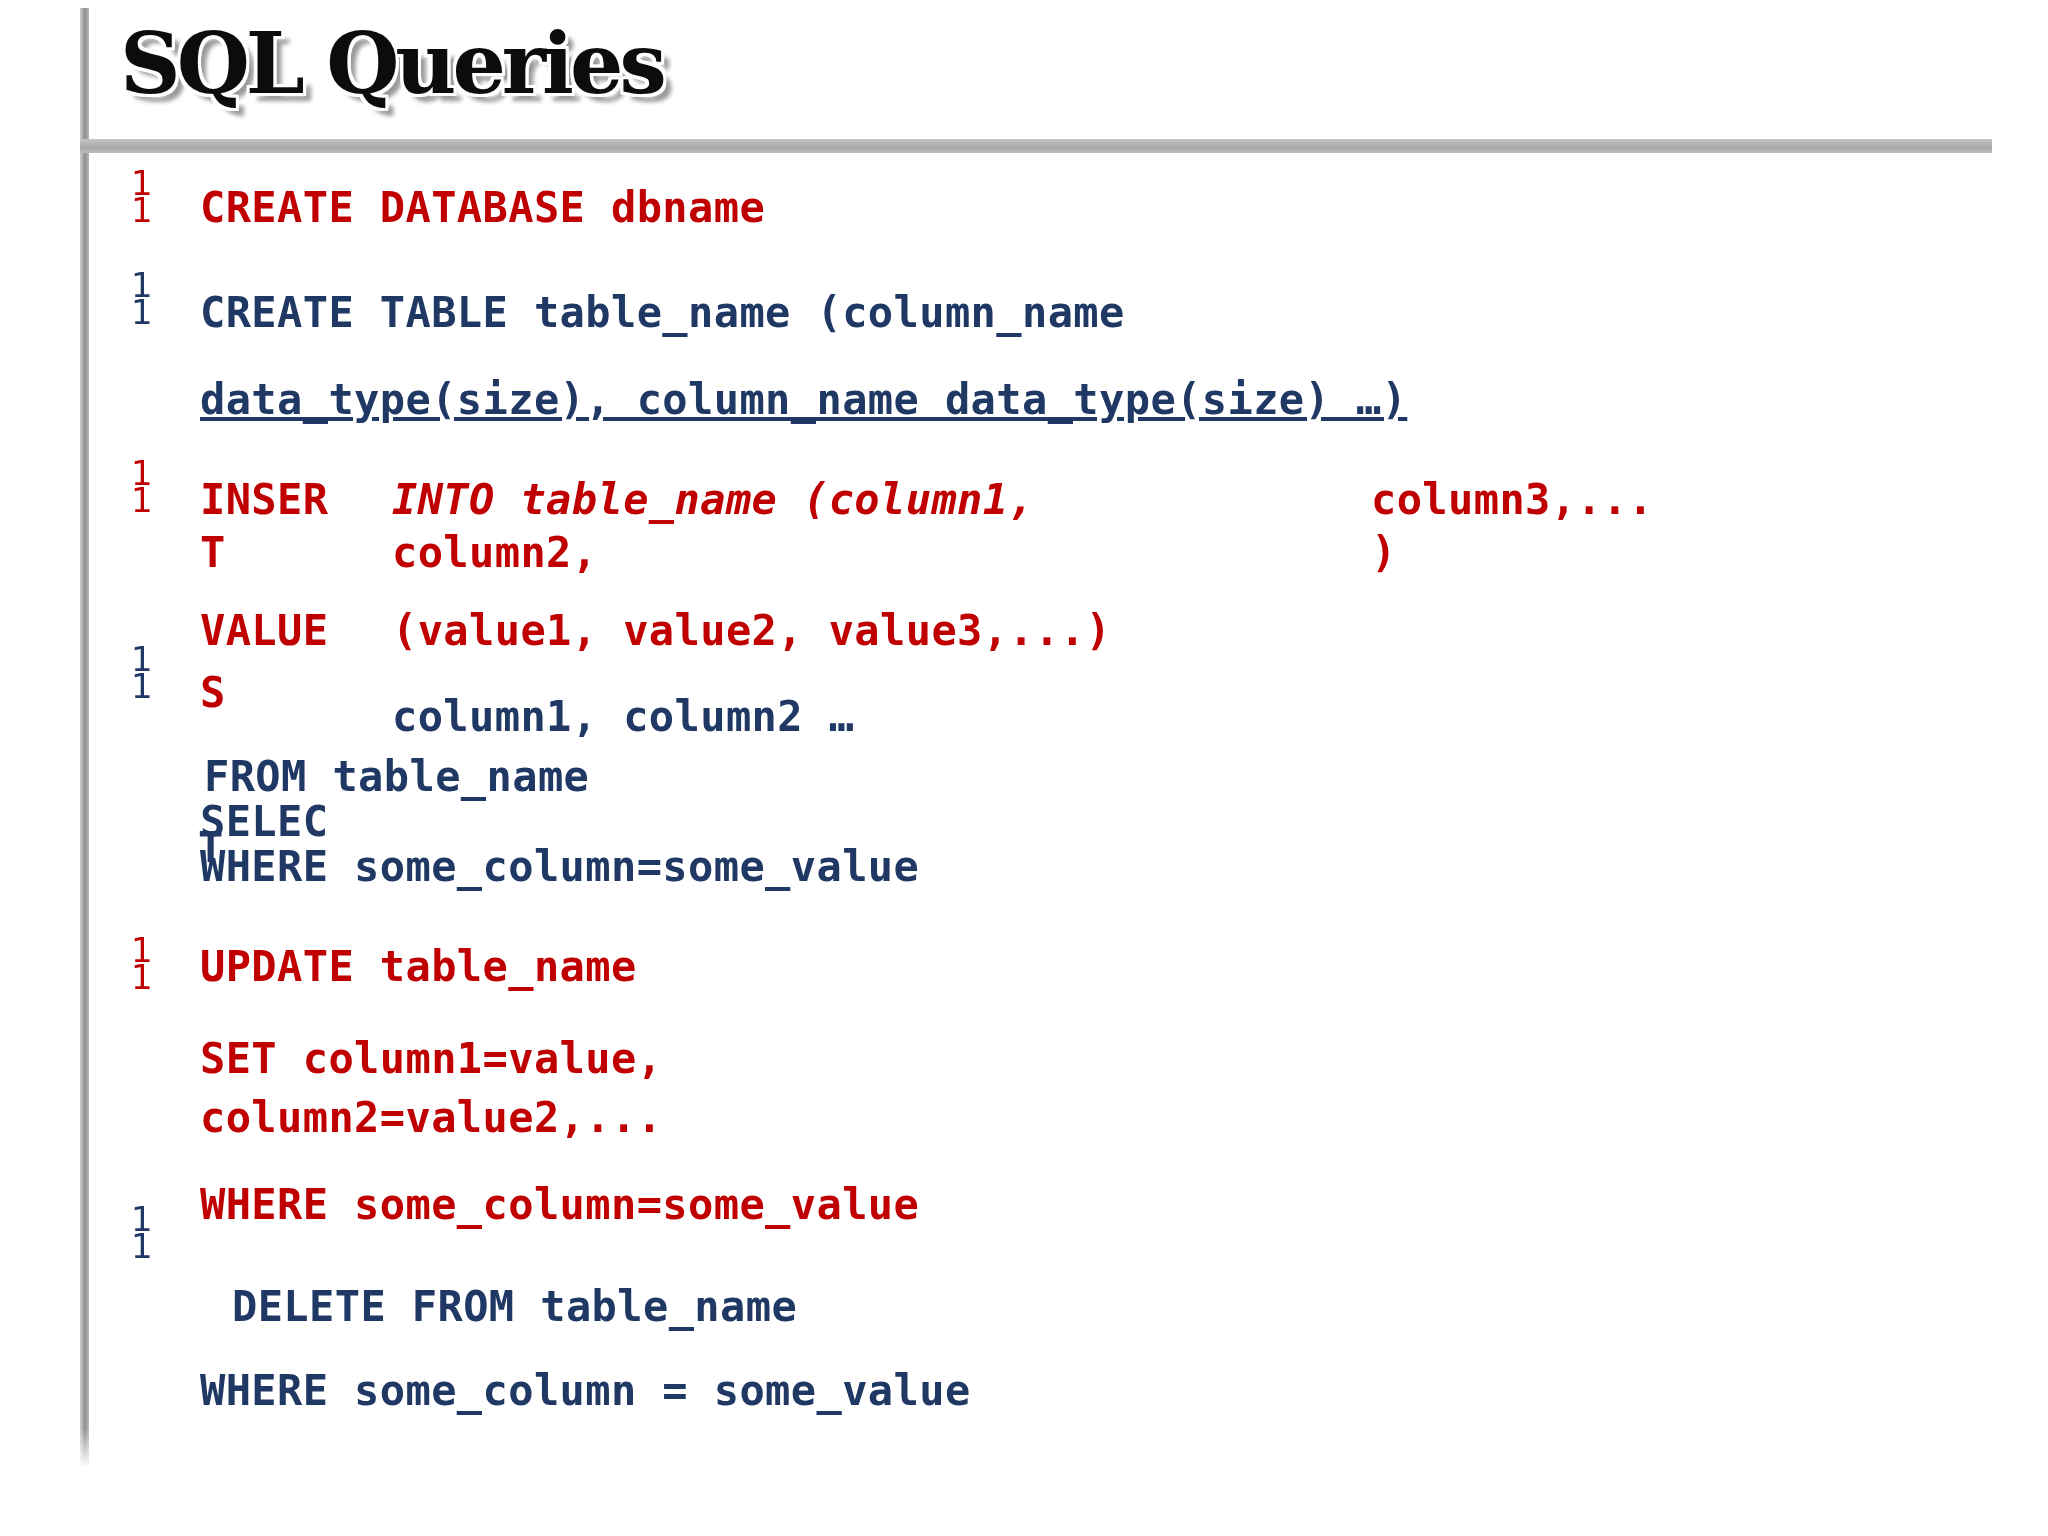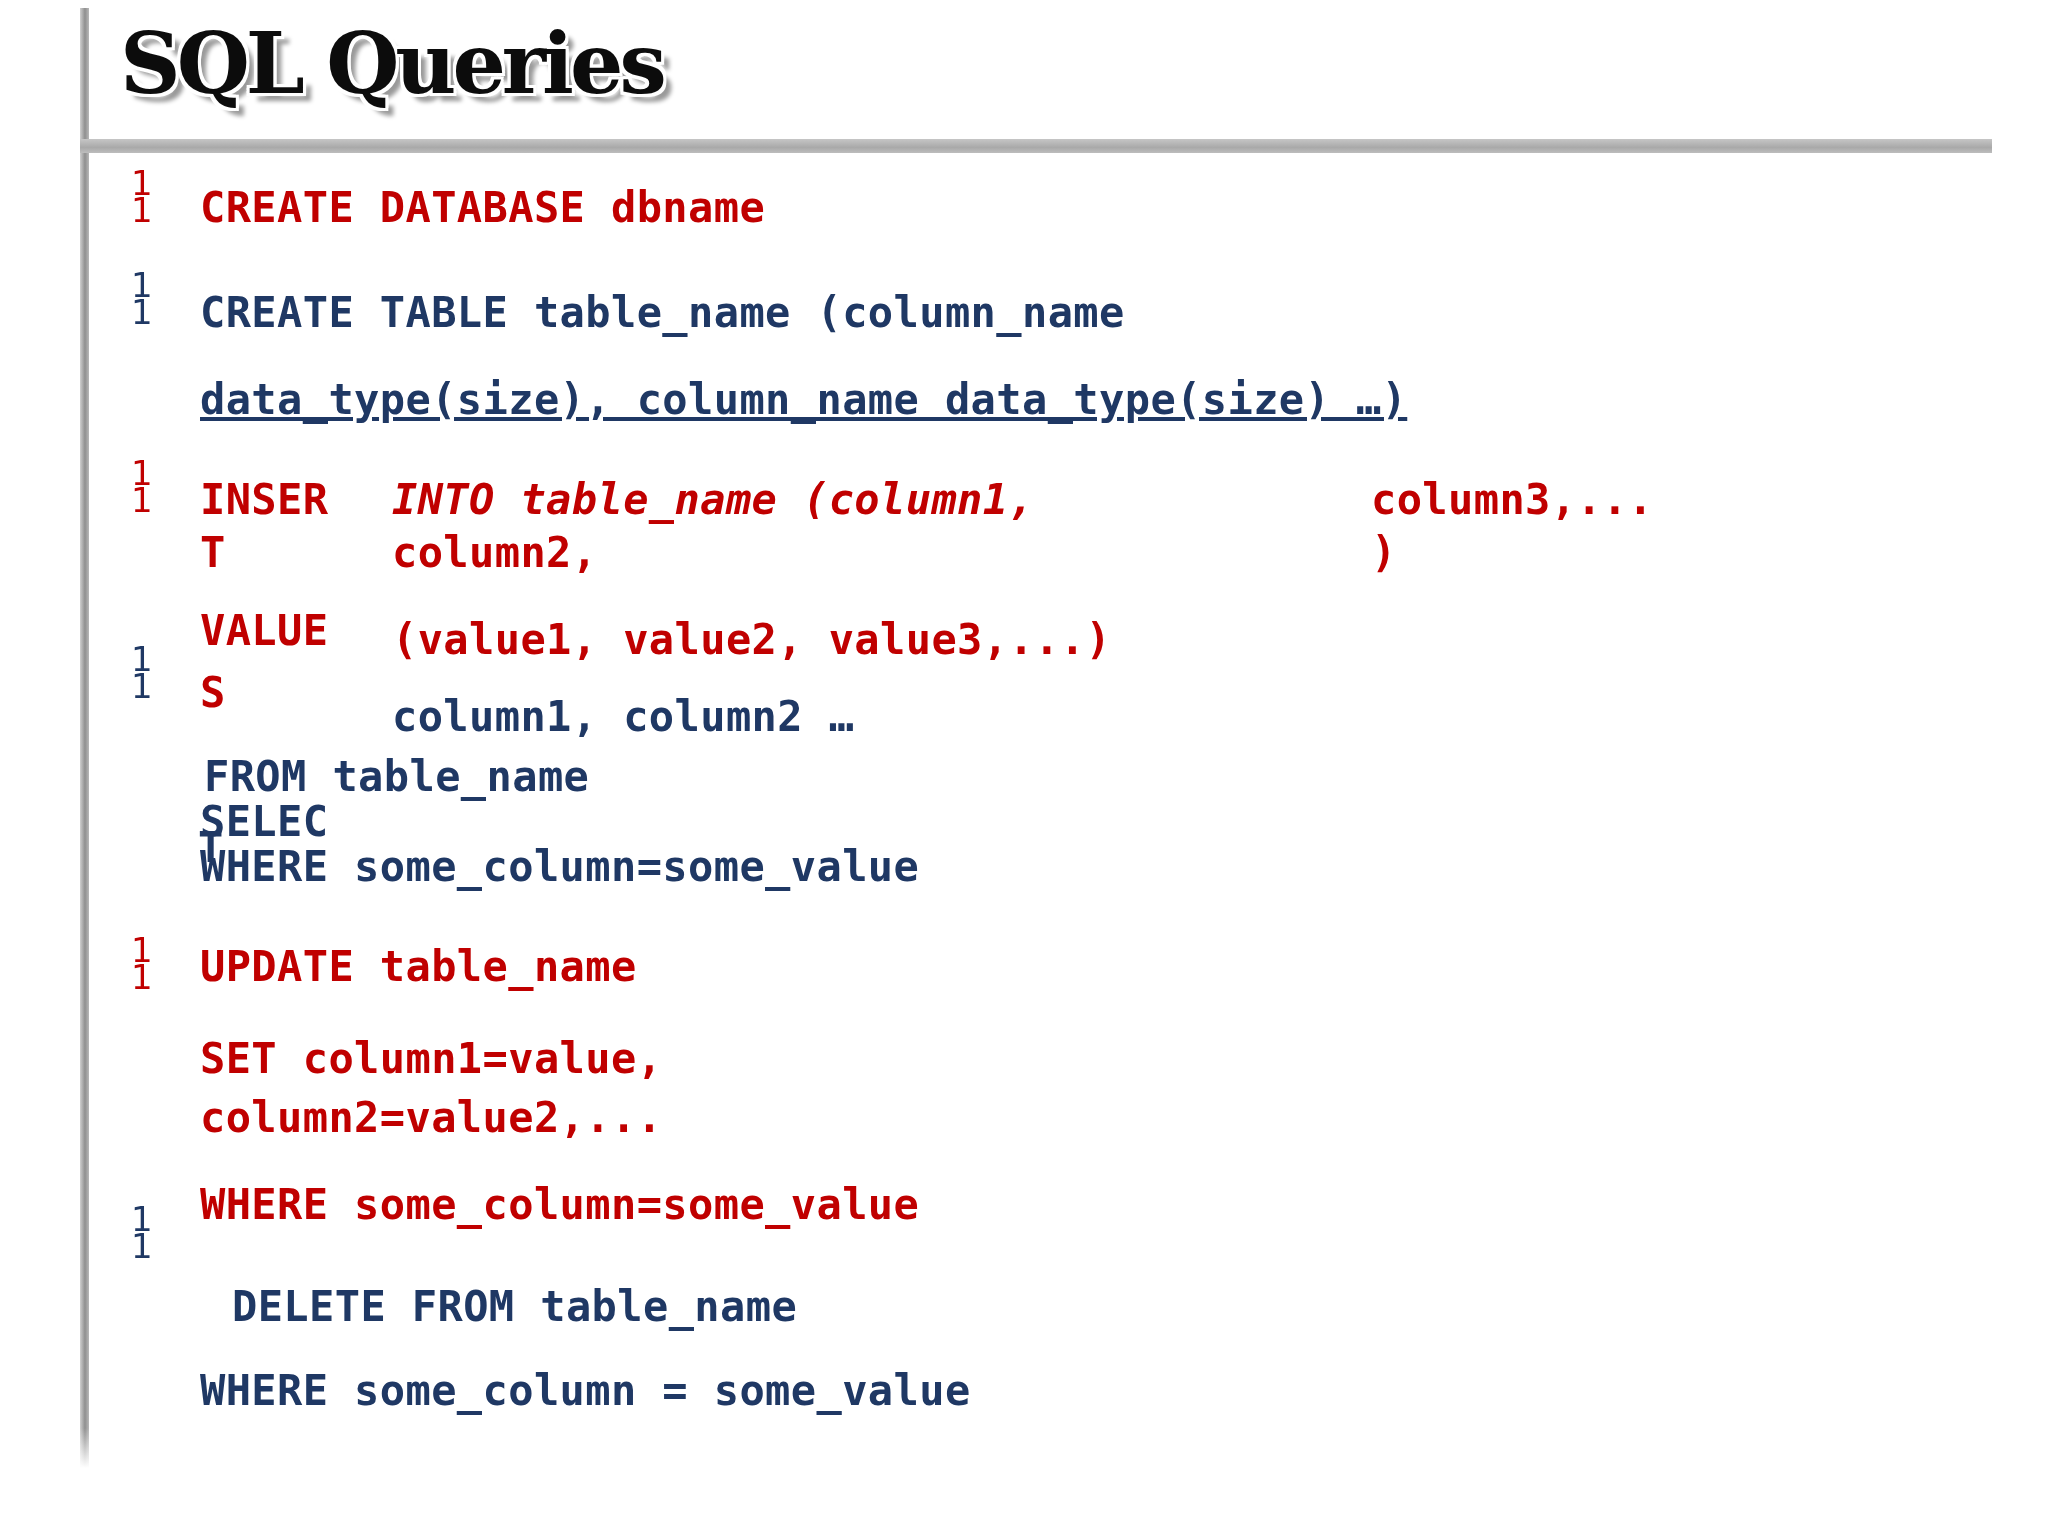--- a/index.html
+++ b/index.html
@@ -72,21 +72,21 @@
       <div class="code-line" style="left: 200px; top: 183px; color: rgb(192, 0, 0);">CREATE DATABASE dbname</div>
       <div class="code-line" style="left: 200px; top: 288px; color: rgb(31, 56, 100);">CREATE TABLE table_name (column_name</div>
       <div class="code-line" style="left: 200px; top: 375px; color: rgb(31, 56, 100); text-decoration: underline;">data_type(size), column_name data_type(size) …)</div>
       <div class="code-line" style="left: 200px; top: 475px; color: rgb(192, 0, 0);">INSER</div>
       <div class="code-line" style="left: 392px; top: 475px; color: rgb(192, 0, 0); font-style: italic;">INTO table_name (column1,</div>
       <div class="code-line" style="left: 1371px; top: 475px; color: rgb(192, 0, 0);">column3,...</div>
       <div class="code-line" style="left: 200px; top: 528px; color: rgb(192, 0, 0);">T</div>
       <div class="code-line" style="left: 392px; top: 528px; color: rgb(192, 0, 0);">column2,</div>
       <div class="code-line" style="left: 1371px; top: 528px; color: rgb(192, 0, 0);">)</div>
       <div class="code-line" style="left: 200px; top: 606px; color: rgb(192, 0, 0);">VALUE</div>
-      <div class="code-line" style="left: 392px; top: 606px; color: rgb(192, 0, 0); margin-top: 9px;">(value1, value2, value3,...)</div>
+      <div class="code-line" style="left: 392px; top: 606px; color: rgb(192, 0, 0);">(value1, value2, value3,...)</div>
       <div class="code-line" style="left: 200px; top: 668px; color: rgb(192, 0, 0);">S</div>
       <div class="code-line" style="left: 392px; top: 692px; color: rgb(31, 56, 100);">column1, column2 …</div>
       <div class="code-line" style="left: 204px; top: 752px; color: rgb(31, 56, 100);">FROM table_name</div>
       <div class="code-line" style="left: 200px; top: 757px; color: rgb(31, 56, 100); margin-top: 40px;">SELEC</div>
       <div class="code-line" style="left: 198px; top: 823px; color: rgb(31, 56, 100);">T</div>
       <div class="code-line" style="left: 200px; top: 842px; color: rgb(31, 56, 100);">WHERE some_column=some_value</div>
       <div class="code-line" style="left: 200px; top: 942px; color: rgb(192, 0, 0);">UPDATE table_name</div>
       <div class="code-line" style="left: 200px; top: 1034px; color: rgb(192, 0, 0);">SET column1=value,</div>
       <div class="code-line" style="left: 200px; top: 1093px; color: rgb(192, 0, 0);">column2=value2,...</div>
       <div class="code-line" style="left: 200px; top: 1180px; color: rgb(192, 0, 0);">WHERE some_column=some_value</div>

